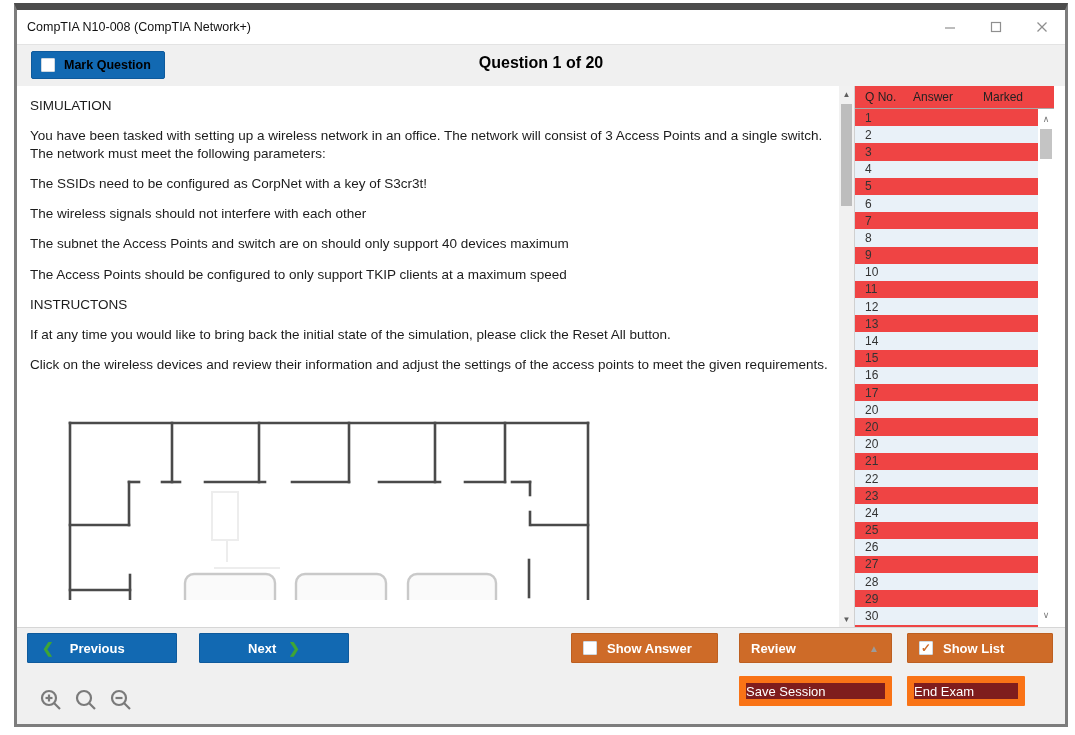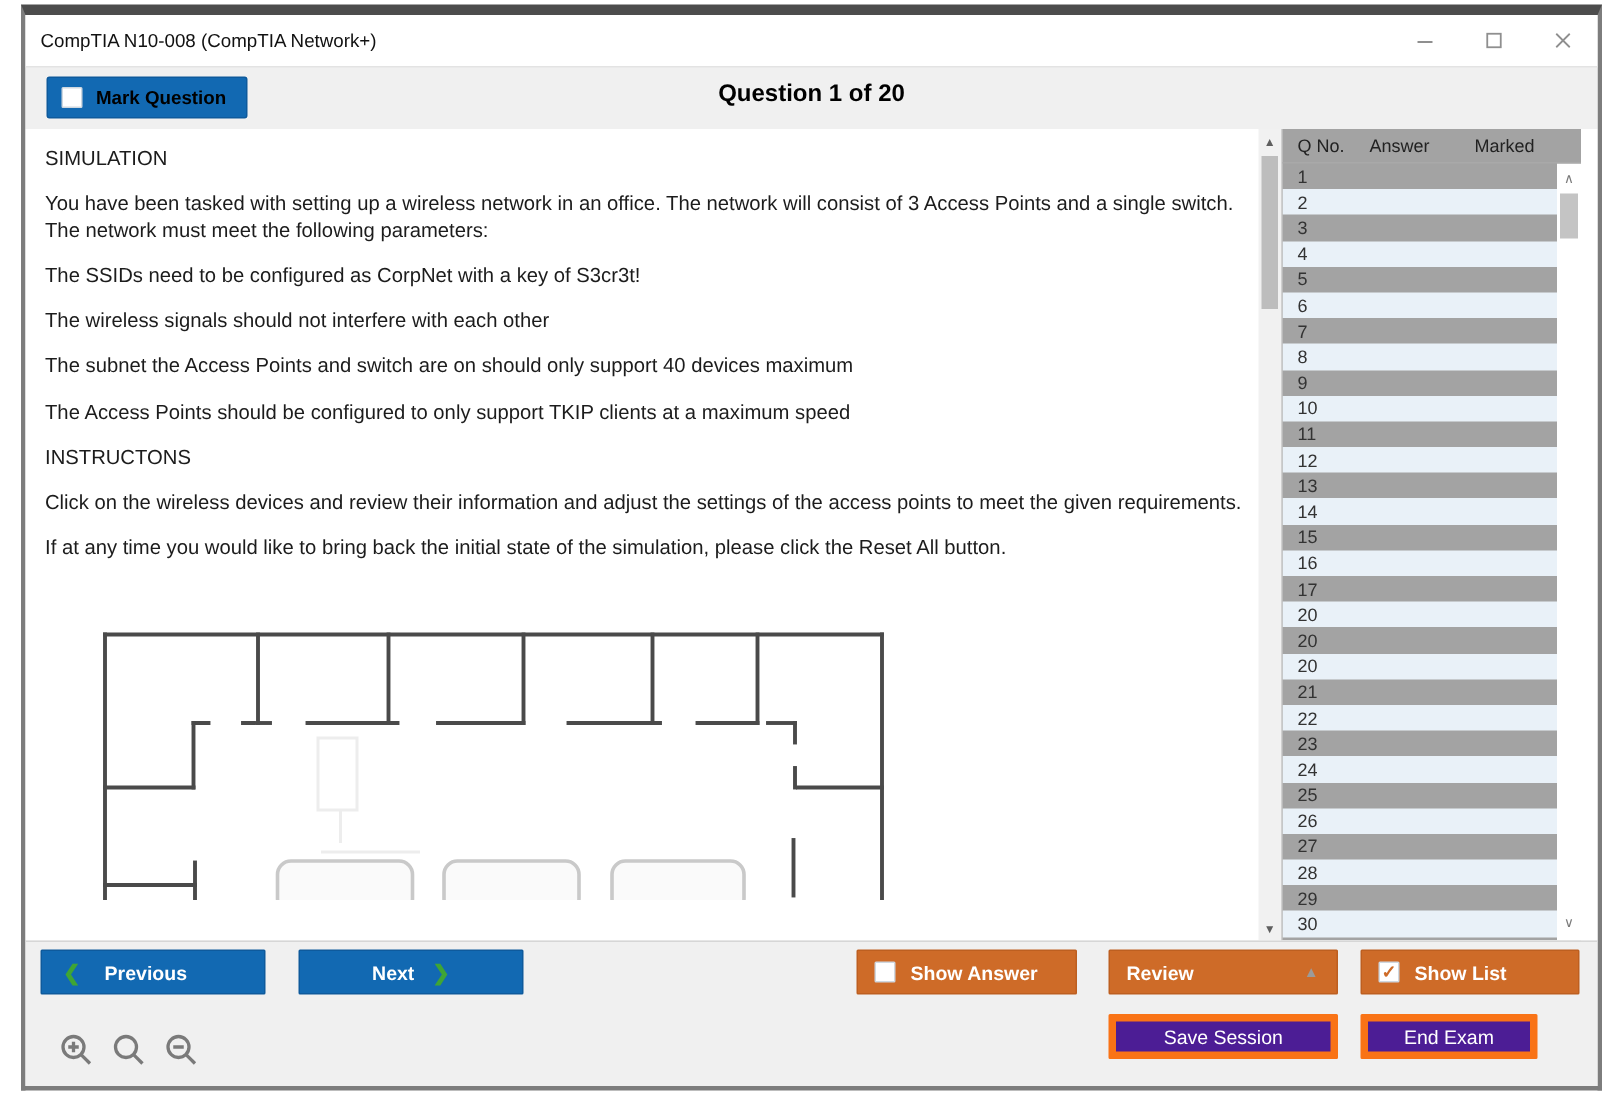--- a/index.html
+++ b/index.html
@@ -45,21 +45,21 @@
   .vscroll { width:15px; background:#f1f1f1; position:relative; flex:0 0 auto; }
   .vscroll .arrow { position:absolute; left:0; width:15px; height:16px; display:flex;
                     align-items:center; justify-content:center; color:#5f5f5f; font-size:8px; cursor:pointer; }
   .vscroll .arrow.up { top:0; }
   .vscroll .arrow.down { bottom:0; }
   .vscroll .thumb { position:absolute; left:2px; width:11px; background:#bdbdbd; cursor:pointer; }
   .vscroll .thumb.main { top:18px; height:102px; }
 
   
   .sidebar { width:200px; flex:0 0 auto; border-left:1px solid #d0d0d0; display:flex;
-             flex-direction:column; background:#a3a3a3; }
+             flex-direction:column; background:#ef4444; }
   .list-header { height:23px; display:flex; align-items:center; font-size:12px; color:#222;
                  border-bottom:1px solid #a9a9a9; flex:0 0 auto; }
   .list-header .c1 { padding-left:10px; width:58px; }
   .list-header .c2 { width:70px; }
   .list-header .c3 { width:60px; }
   .list-area { flex:1 1 auto; position:relative; overflow:hidden; }
   .list-rows { position:absolute; left:0; top:0; right:16px; }
   .list-row { height:17.2px; display:flex; align-items:center; font-size:12px; color:#333;
               cursor:pointer; }
   .list-row:nth-child(even) { background:#E9F1F8; }
@@ -74,21 +74,21 @@
   .side-scroll .thumb { position:absolute; right:2px; top:20px; width:12px; height:30px;
                         background:#c4c4c4; cursor:pointer; }
 
   
   .footer { height:97px; background:#f0f0f0; border-top:1px solid #d6d6d6; position:relative;
             flex:0 0 auto; }
   .btn { position:absolute; height:30px; display:flex; align-items:center; cursor:pointer;
          border-radius:1px; font-size:13px; color:#fff; }
   .btn-blue { background:#1269B2; border:1px solid #0e5a9c; font-weight:bold; }
   .btn-orange { background:#CE6B28; border:1px solid #bd5f20; font-weight:600; }
-  .btn-navy { background:#4c1d95; border:5px solid #f97316; justify-content:center; }
+  .btn-navy { background:#7f1d1d; border:7px solid #f97316; justify-content:flex-start; }
   .chev { font-weight:bold; color:#3FA535; font-size:14px; }
   .btn-prev { left:10px; top:5px; width:150px; padding-left:14px; }
   .btn-prev .lbl { margin-left:16px; }
   .btn-next { left:182px; top:5px; width:150px; justify-content:center; }
   .btn-next .lbl { margin-right:12px; }
   .btn-show-answer { left:554px; top:5px; width:147px; padding-left:11px; }
   .btn-show-answer .lbl { margin-left:10px; }
   .btn-review { left:722px; top:5px; width:153px; padding-left:11px; }
   .btn-review .drop { margin-left:auto; margin-right:12px; color:#9b9b9b; font-size:10px; }
   .btn-show-list { left:890px; top:5px; width:146px; padding-left:11px; }
@@ -138,22 +138,22 @@
 
     <div class="q-panel">
       <div>
             <p>SIMULATION</p>
             <p>You have been tasked with setting up a wireless network in an office. The network will consist of 3 Access Points and a single switch. The network must meet the following parameters:</p>
             <p>The SSIDs need to be configured as CorpNet with a key of S3cr3t!</p>
             <p>The wireless signals should not interfere with each other</p>
             <p>The subnet the Access Points and switch are on should only support 40 devices maximum</p>
             <p>The Access Points should be configured to only support TKIP clients at a maximum speed</p>
             <p>INSTRUCTONS</p>
+            <p>If at any time you would like to bring back the initial state of the simulation, please click the Reset All button.</p>
             <p>Click on the wireless devices and review their information and adjust the settings of the access points to meet the given requirements.</p>
-            <p>If at any time you would like to bring back the initial state of the simulation, please click the Reset All button.</p>
           </div>
 
       <div class="plan-wrap">
         <svg width="540" height="200" viewBox="0 0 540 200">
           <g stroke="#4a4a4a" stroke-width="2.6" fill="none" stroke-linecap="square">
 
             <line x1="18" y1="23" x2="536" y2="23"></line>
             <line x1="18" y1="23" x2="18" y2="200"></line>
             <line x1="536" y1="23" x2="536" y2="200"></line>
 

